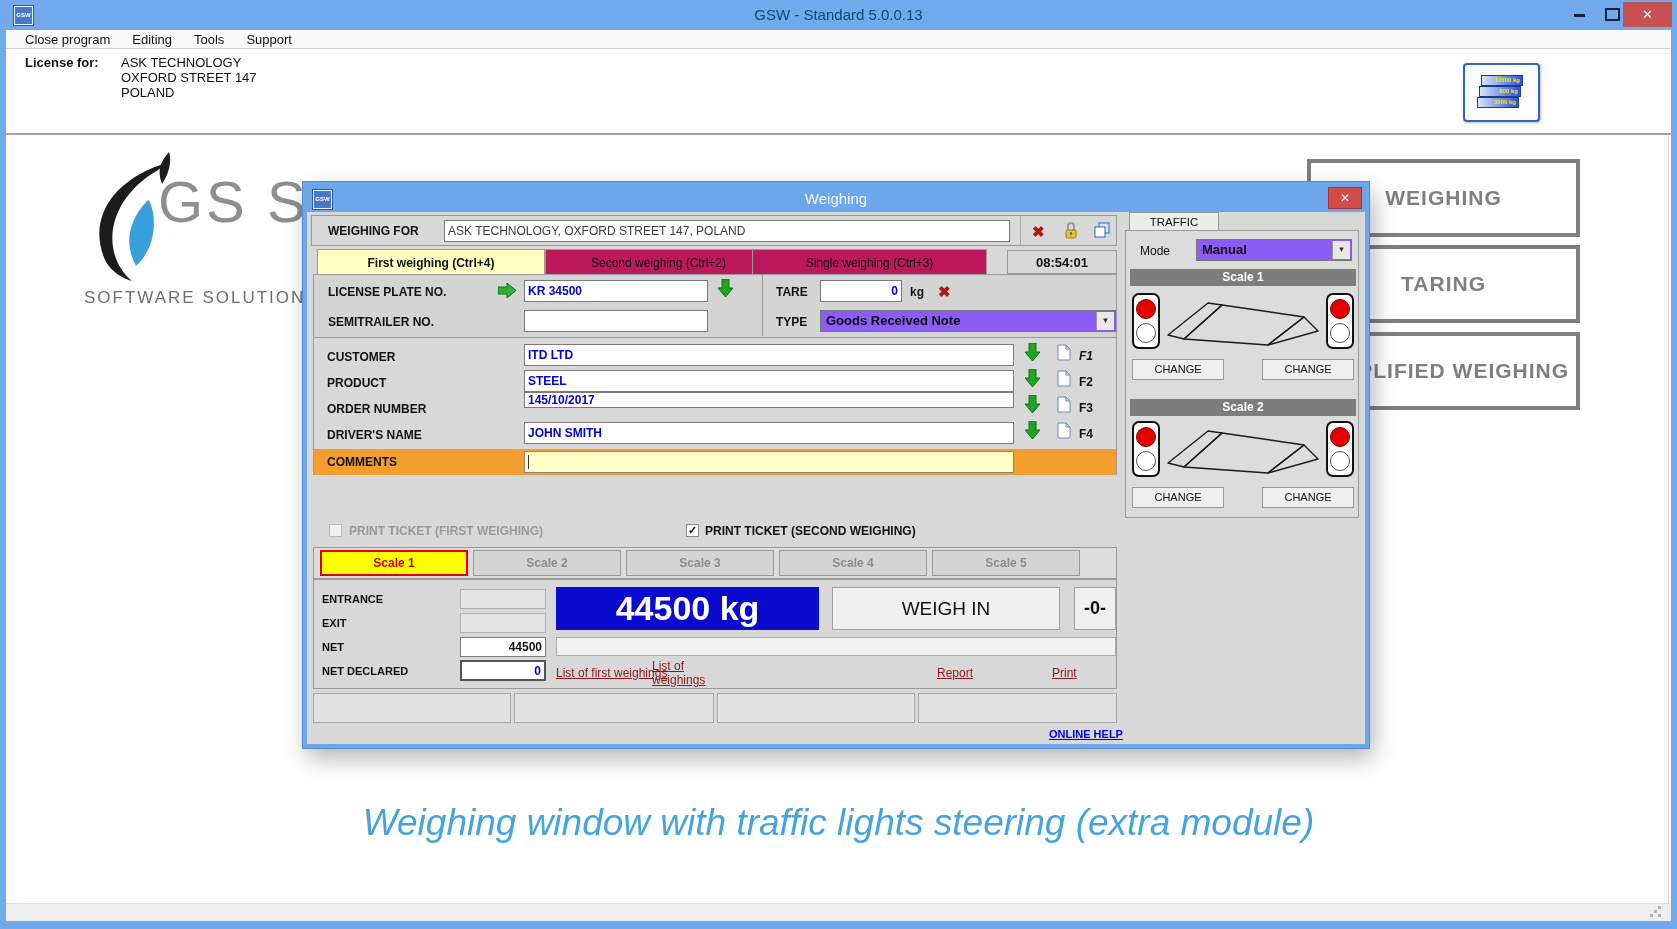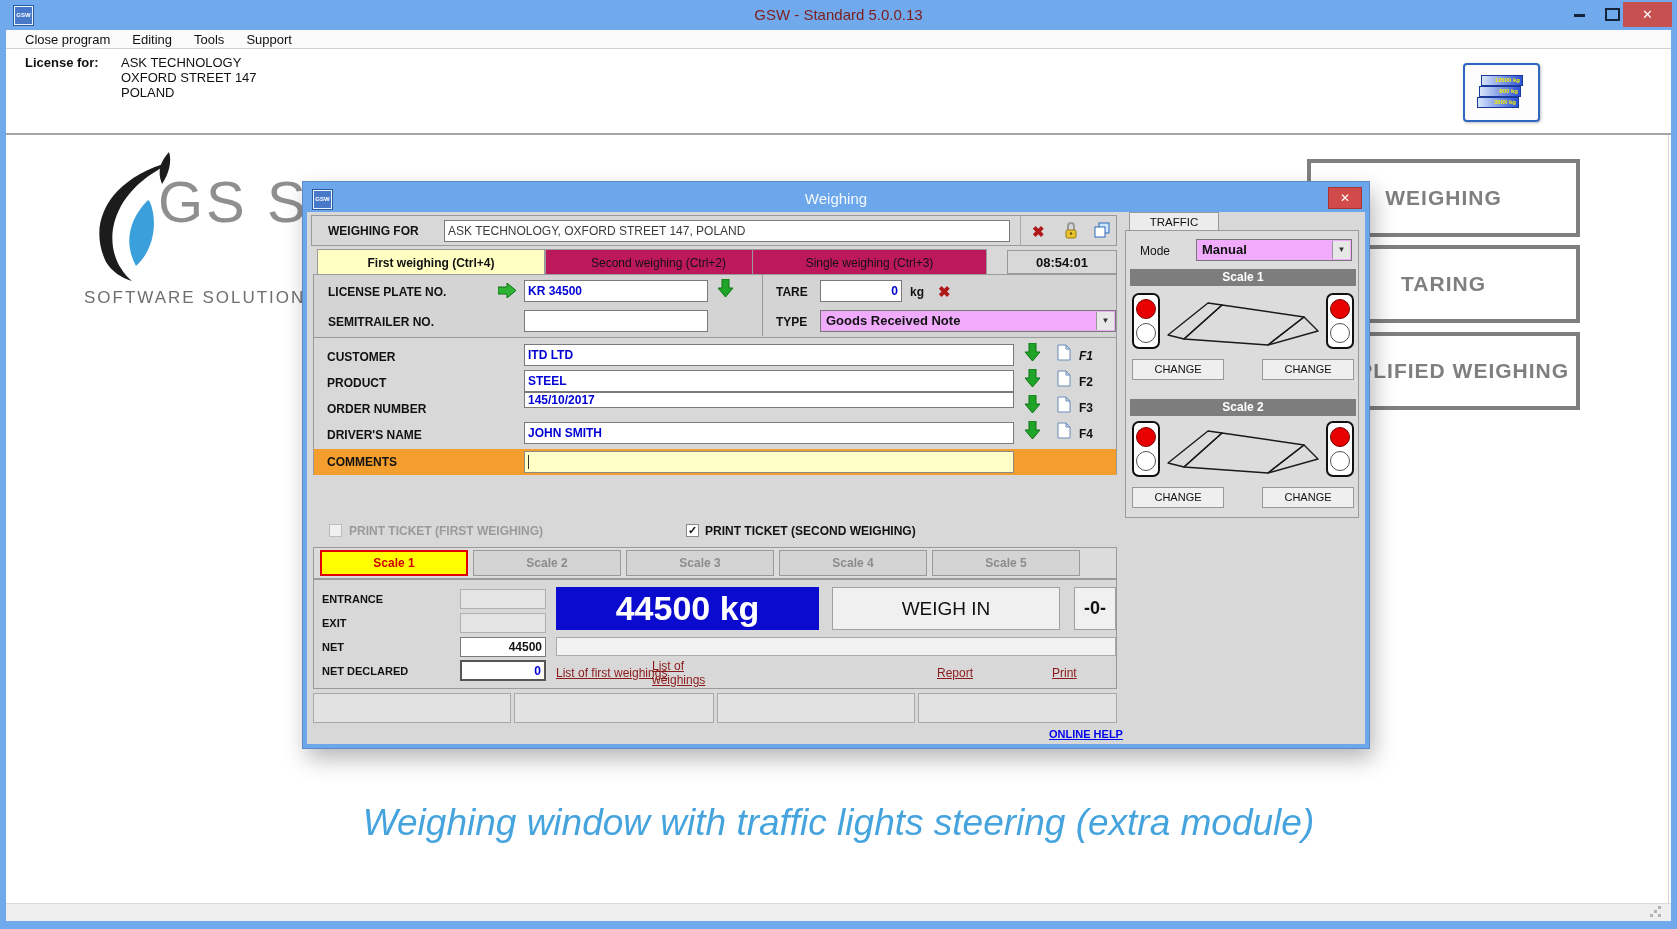--- a/index.html
+++ b/index.html
@@ -1,20 +1,20 @@
 <!DOCTYPE html>
 <html><head>
 <meta charset="utf-8">
 <style>
   html,body{margin:0;padding:0;background:#e9e9e9;font-family:"Liberation Sans",sans-serif;}
   .screen{position:relative;width:1677px;height:929px;background:#ffffff;overflow:hidden;}
   .abs{position:absolute;}
   
   .titlebar{left:0;top:0;width:1677px;height:30px;background:#70AAEC;}
-  .win-title{left:0;top:0;width:1677px;height:30px;line-height:30px;text-align:center;font-size:15px;color:#7f1d1d;}
+  .win-title{left:0;top:0;width:1677px;height:30px;line-height:30px;text-align:center;font-size:15px;color:#0c4a6e;}
   .appicon{width:17px;height:17px;background:#4878C8;border:1px solid #eaf2fc;box-shadow:0 0 0 1px #2a5a9a;color:#fff;font-size:6px;font-weight:bold;text-align:center;line-height:17px;}
   .capbtn{top:0;height:28px;text-align:center;color:#12233a;}
   .minbar{width:11px;height:3px;background:#12233a;}
   .maxbox{width:11px;height:9px;border:2px solid #12233a;}
   .closebtn{background:#C75050;color:#fff;font-size:13px;line-height:25px;}
   .menubar{left:6px;top:30px;width:1665px;height:19px;background:#fbfbfb;border-bottom:1px solid #d0d0d0;display:flex;align-items:center;padding-left:8px;box-sizing:border-box;}
   .menuitem{font-size:13px;color:#111;padding:0 11px;}
   .license-label{font-weight:bold;font-size:13px;color:#111;}
   .license-line{font-size:13px;color:#111;}
   .divider{left:6px;top:133px;width:1665px;height:2px;background:#a6a6a6;}
@@ -49,21 +49,21 @@
   .scaletab{height:26px;line-height:24px;text-align:center;font-size:12px;font-weight:bold;color:#8c8c8c;background:#D4D4D4;border:1px solid #9a9a9a;box-sizing:border-box;}
   .scaletab.active{background:#FFFF00;border:2px solid #E00000;color:#D00000;line-height:22px;}
   .bigdisplay{background:#0B0BD0;color:#fff;font-weight:bold;font-size:34px;display:flex;align-items:center;justify-content:center;}
   .btn{background:#f0f0f0;border:1px solid #a0a0a0;box-sizing:border-box;display:flex;align-items:center;justify-content:center;color:#111;}
   .link{color:#8B1A1A;font-size:12px;text-decoration:underline;}
   .helplink{color:#0000EE;font-size:11px;font-weight:bold;text-decoration:underline;}
   .cell{background:#E2E2E2;border:1px solid #a8a8a8;box-sizing:border-box;}
   
   .tl-tab{background:#ECECEC;border:1px solid #9a9a9a;border-bottom:none;font-size:11.5px;color:#111;text-align:center;line-height:18px;box-sizing:border-box;}
   .tl-panel{background:#DCDCDC;border:1px solid #9a9a9a;box-sizing:border-box;}
-  .dd{background:#f0abfc;border:1px solid #777;box-sizing:border-box;}
+  .dd{background:#8b5cf6;border:1px solid #777;box-sizing:border-box;}
   .dd-text{font-weight:bold;font-size:13px;color:#111;line-height:20px;padding-left:5px;}
   .dd-arrow{position:absolute;right:1px;top:1px;width:17px;height:18px;background:#E8E8E8;border-left:1px solid #999;font-size:8px;line-height:18px;text-align:center;color:#333;}
   .scalehdr{background:#7D7D7D;color:#fff;font-weight:bold;font-size:12px;text-align:center;line-height:17px;}
   .tlight{width:28px;height:56px;background:#fff;border:2px solid #111;border-radius:7px;box-sizing:border-box;display:flex;flex-direction:column;align-items:center;justify-content:space-evenly;}
   .bulb{width:20px;height:20px;border-radius:50%;box-sizing:border-box;}
   .bulb.red{background:#E80000;border:1px solid #7a0000;}
   .bulb.off{background:#fff;border:1px solid #555;}
   .changebtn{background:#EFEFEF;border:1px solid #999;box-sizing:border-box;font-size:11px;color:#111;text-align:center;line-height:19px;}
   
   .scalebtn{width:77px;height:59px;background:#fdfdfd;border:2px solid #2F66C0;border-radius:4px;box-sizing:border-box;box-shadow:1px 1px 3px rgba(0,0,0,.25);}

